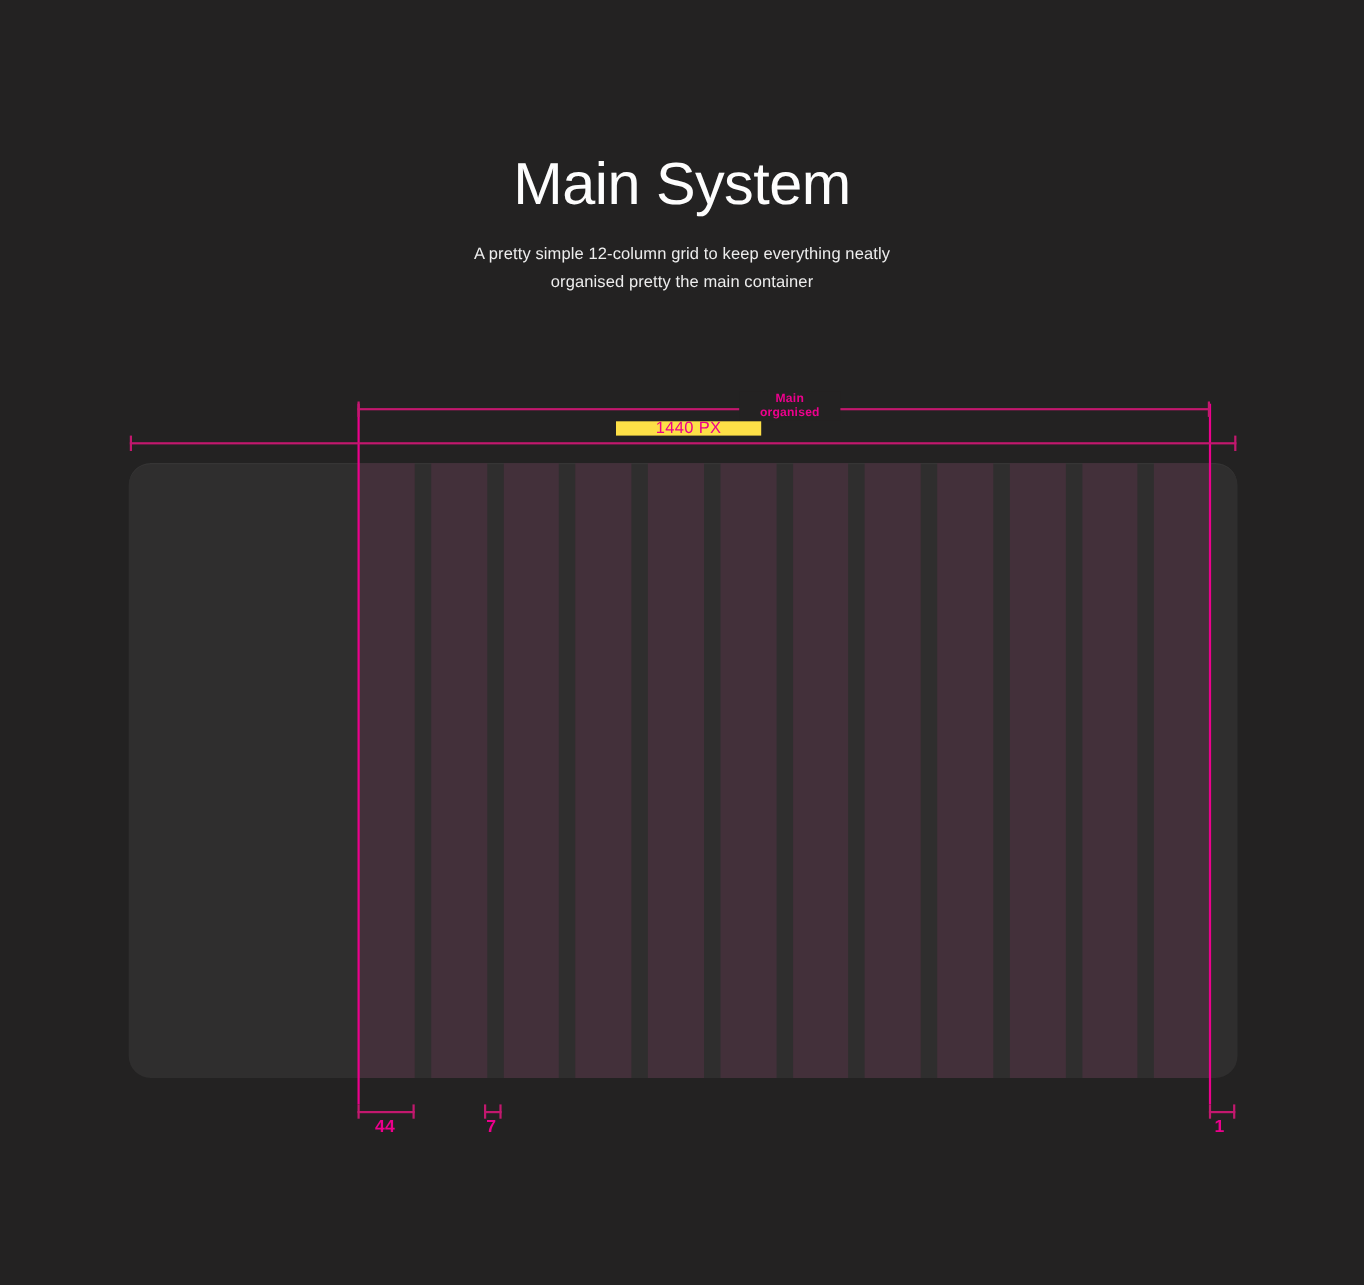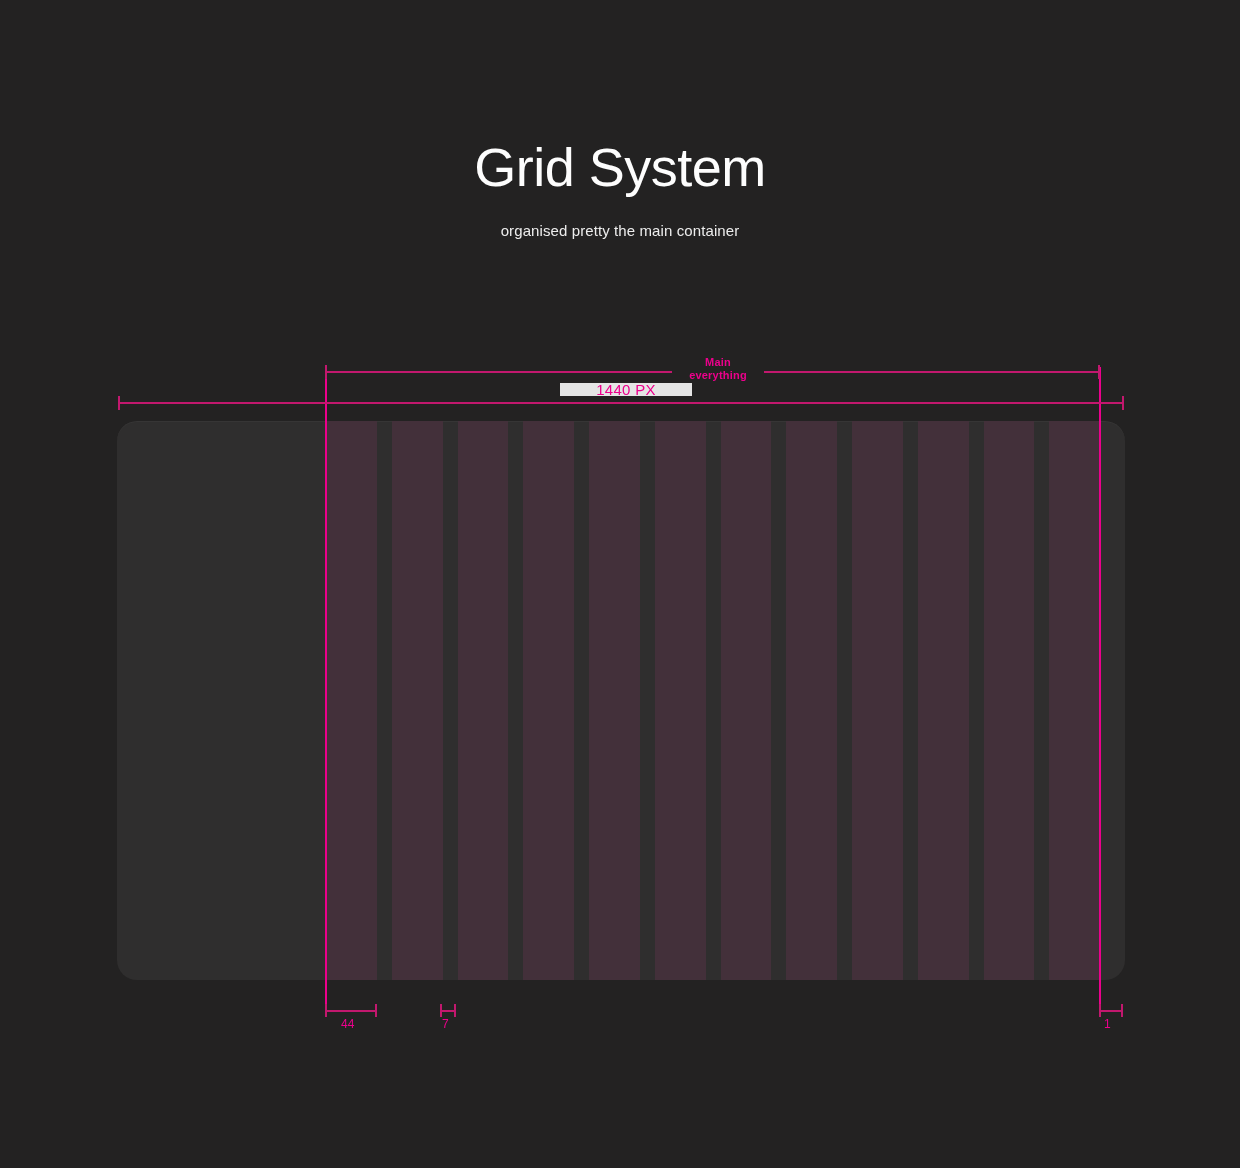--- a/index.html
+++ b/index.html
@@ -118,31 +118,32 @@
     font-size: 15px;
     font-weight: 500;
     letter-spacing: 0.3px;
   }
   #label-main-container {
     text-align: center;
     background: #232222;
     padding: 0 6px;
   }
   .measure-label-sm {
-    font-size: 12px;
-    font-weight: 400;
+    font-size: 16px;
+    font-weight: 700;
     text-align: right;
   }
 </style>
 </head>
 <body>
 
 <div id="header">
-  <h1 id="page-title">Grid System</h1>
+  <h1 id="page-title">Main System</h1>
   <div id="page-subtitle">
+    <span class="sub-line">A pretty simple 12-column grid to keep everything neatly</span>
     <span class="sub-line">organised pretty the main container</span>
   </div>
 </div>
 
 <div id="diagram">
 
   <div id="main-container-card"></div>
 
   <div id="grid-columns">
     <div class="grid-column"></div>
@@ -160,27 +161,27 @@
   </div>
 
   <div class="vline" style="left:325px; top:367px; height:637px;"></div>
   <div class="vline" style="left:1099px; top:367px; height:637px;"></div>
 
   <div class="tick" style="left:325px; top:365px; height:14px;"></div>
   <div class="hline" style="left:325px; top:371px; width:775px;"></div>
   <div class="tick" style="left:1098px; top:365px; height:14px;"></div>
   <div class="measure-label" id="label-main-container" style="left:672px; top:356px; width:80px;">
     <span>Main</span><br>
-    <span>everything</span>
+    <span>organised</span>
   </div>
 
   <div class="tick" style="left:118px; top:396px; height:14px;"></div>
   <div class="hline" style="left:118px; top:402px; width:1006px;"></div>
   <div class="tick" style="left:1122px; top:396px; height:14px;"></div>
-  <div class="measure-label" id="label-1440" style="left:560px; top:383px; width:120px; text-align:center; background:#e5e5e5; padding:0 6px;">1440 PX</div>
+  <div class="measure-label" id="label-1440" style="left:560px; top:383px; width:120px; text-align:center; background:#fde047; padding:0 6px;">1440 PX</div>
 
   <div class="tick" style="left:325px; top:1004px; height:13px;"></div>
   <div class="hline" style="left:325px; top:1010px; width:52px;"></div>
   <div class="tick" style="left:375px; top:1004px; height:13px;"></div>
   <div class="measure-label measure-label-sm" style="left:341px; top:1018px;">44</div>
 
   <div class="tick" style="left:440px; top:1004px; height:13px;"></div>
   <div class="hline" style="left:440px; top:1010px; width:16px;"></div>
   <div class="tick" style="left:454px; top:1004px; height:13px;"></div>
   <div class="measure-label measure-label-sm" style="left:442px; top:1018px;">7</div>

